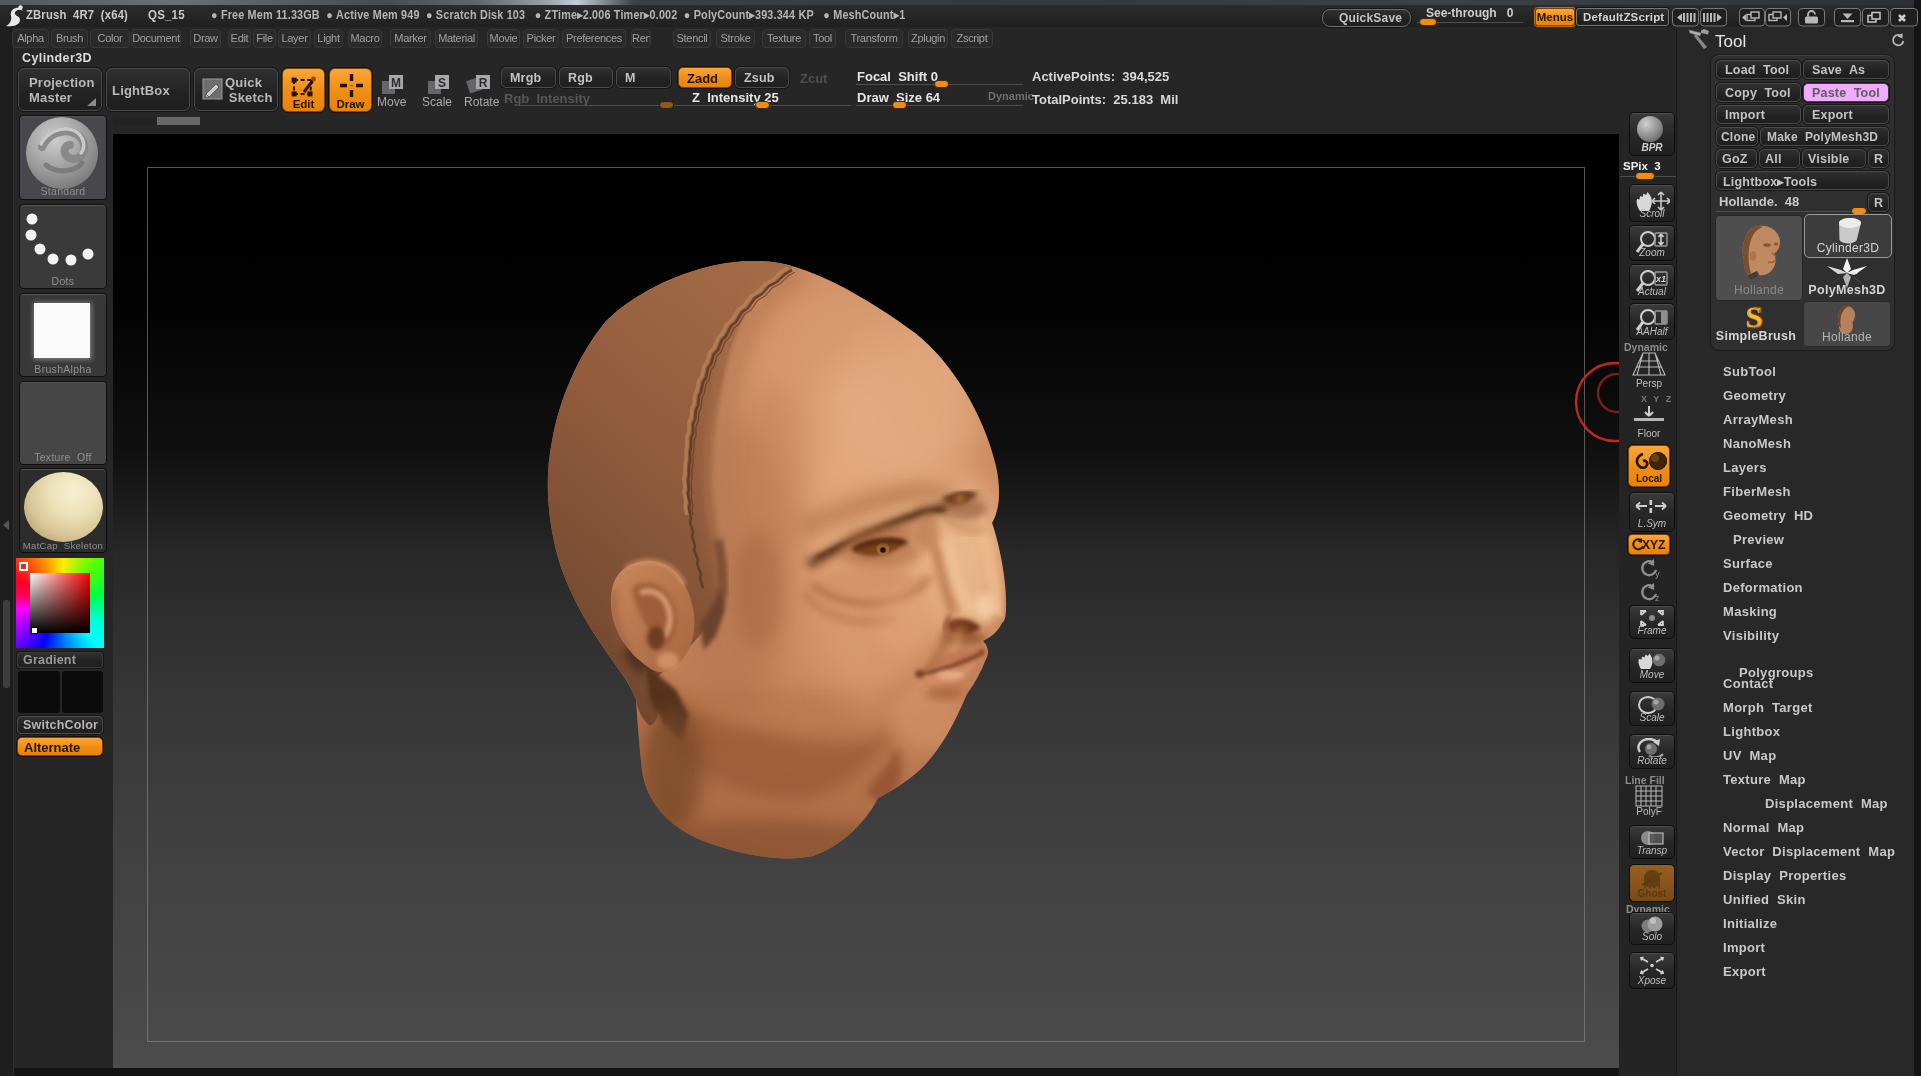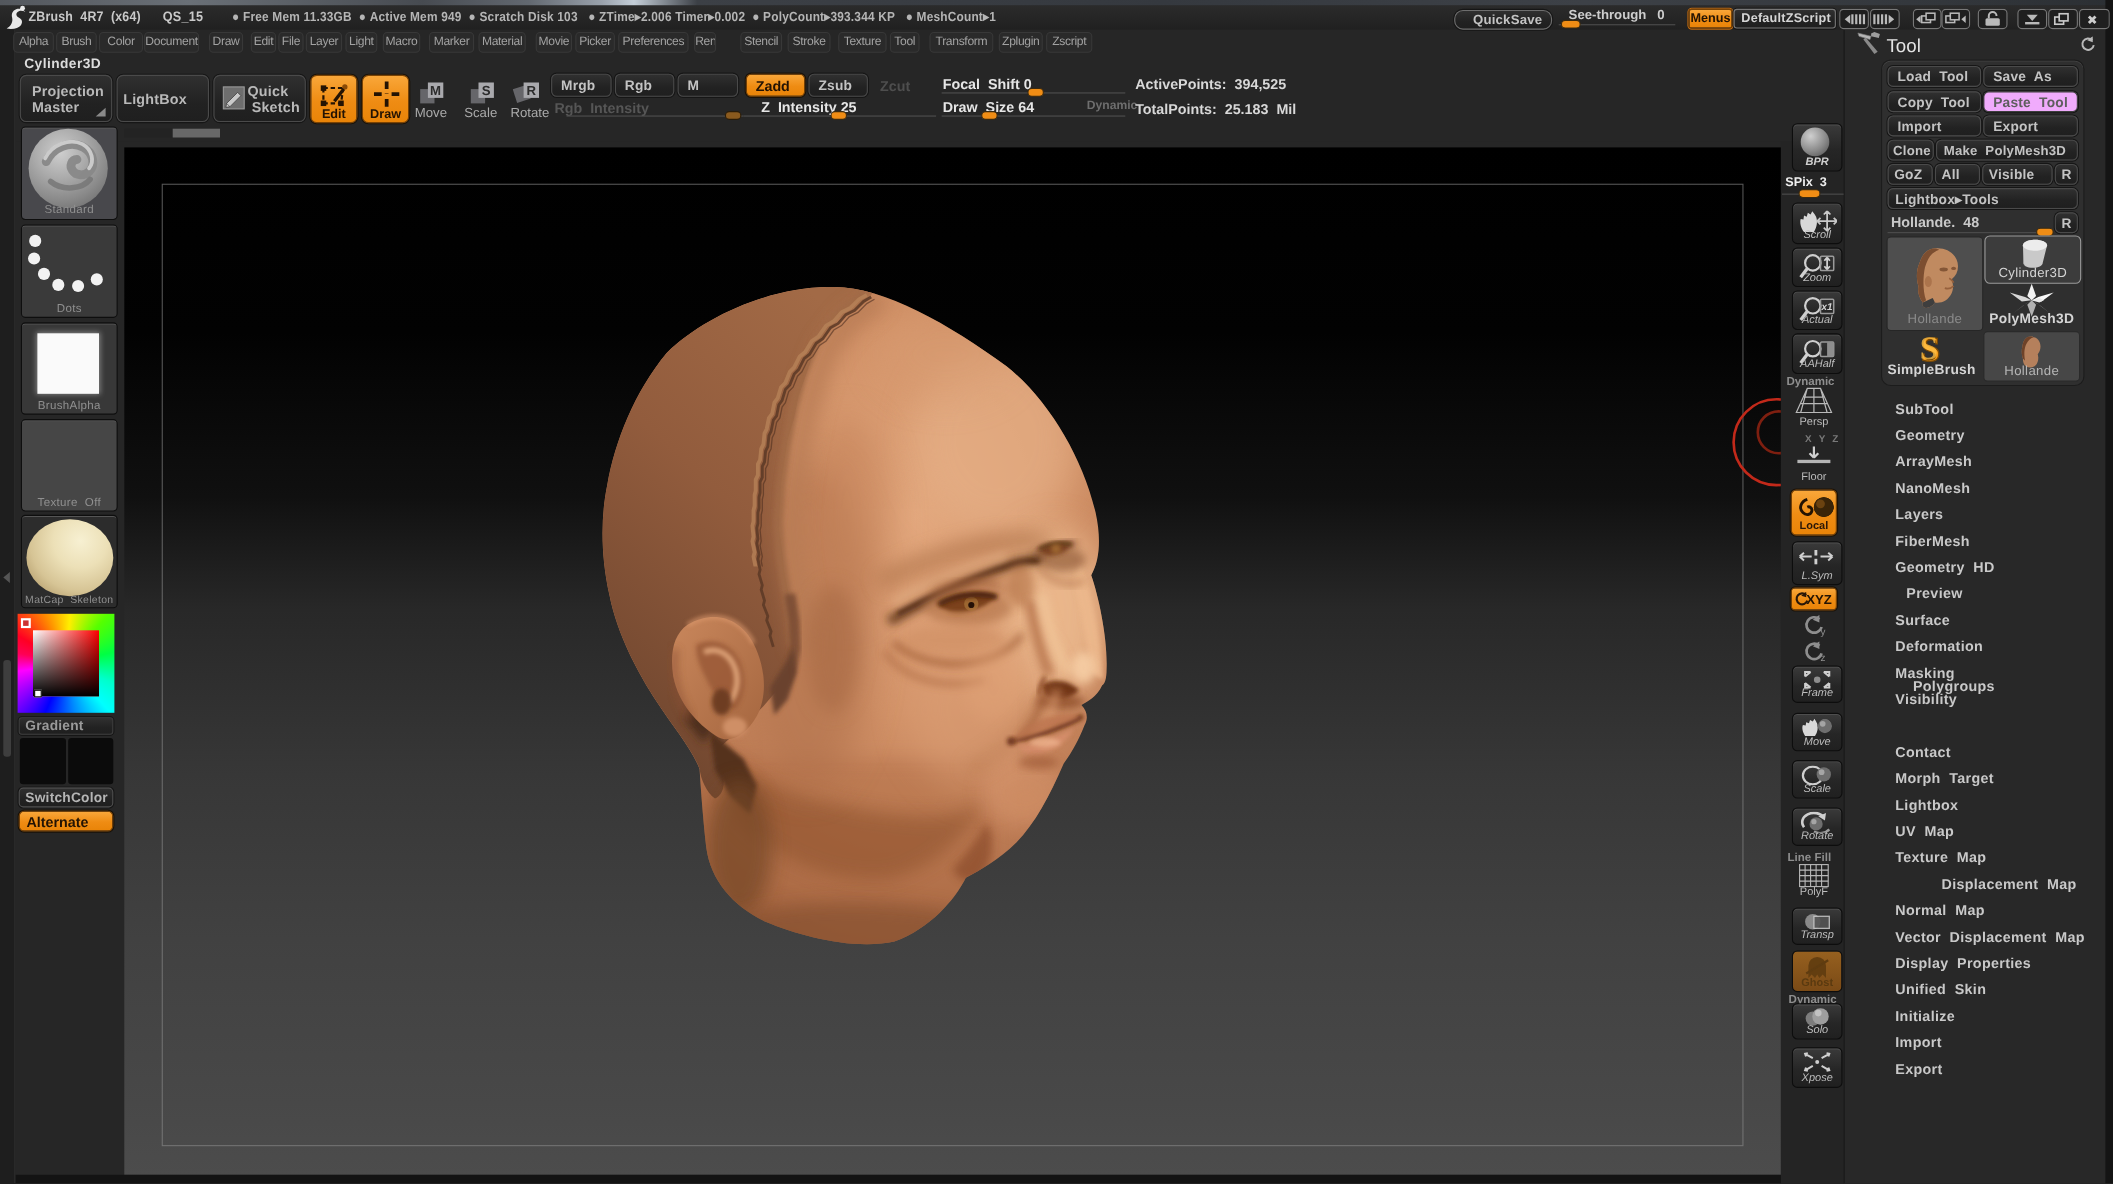--- a/index.html
+++ b/index.html
@@ -704,21 +704,21 @@
 <div class="sect" style="top:412px;">ArrayMesh</div>
 <div class="sect" style="top:436px;">NanoMesh</div>
 <div class="sect" style="top:460px;">Layers</div>
 <div class="sect" style="top:484px;">FiberMesh</div>
 <div class="sect" style="top:508px;">Geometry&nbsp; HD</div>
 <div class="sect" style="top:532px;padding-left:10px;">Preview</div>
 <div class="sect" style="top:556px;">Surface</div>
 <div class="sect" style="top:580px;">Deformation</div>
 <div class="sect" style="top:604px;">Masking</div>
 <div class="sect" style="top:628px;">Visibility</div>
-<div class="sect" style="top:616px;padding-left:16px;">Polygroups</div>
+<div class="sect" style="top:665px;padding-left:16px;">Polygroups</div>
 <div class="sect" style="top:676px;">Contact</div>
 <div class="sect" style="top:700px;">Morph&nbsp; Target</div>
 <div class="sect" style="top:724px;">Lightbox</div>
 <div class="sect" style="top:748px;">UV&nbsp; Map</div>
 <div class="sect" style="top:772px;">Texture&nbsp; Map</div>
 <div class="sect" style="top:796px;padding-left:42px;">Displacement&nbsp; Map</div>
 <div class="sect" style="top:820px;">Normal&nbsp; Map</div>
 <div class="sect" style="top:844px;">Vector&nbsp; Displacement&nbsp; Map</div>
 <div class="sect" style="top:868px;">Display&nbsp; Properties</div>
 <div class="sect" style="top:892px;">Unified&nbsp; Skin</div>

